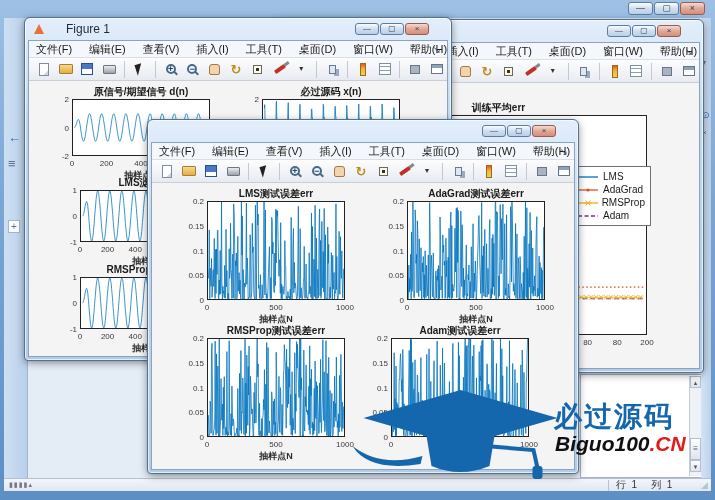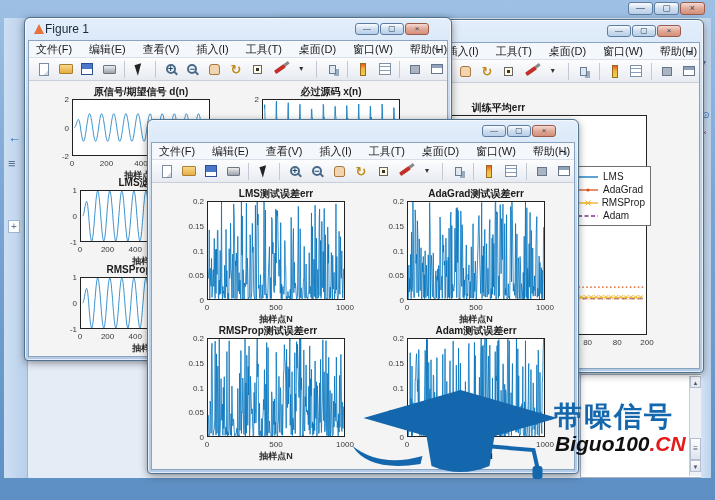--- a/index.html
+++ b/index.html
@@ -32,21 +32,21 @@
   #statusbar{position:absolute;left:4px;top:478px;width:707px;height:13px;font-size:10px;color:#333;
     background:linear-gradient(#f2f6fb,#dfe7f1);border-top:1px solid #b4c0d0;display:flex;align-items:center}
   #statusbar .grip{margin-left:5px;font-size:7px;color:#778;letter-spacing:1px}
   #statusbar .rc{position:absolute;left:612px;display:flex;gap:14px}
   #statusbar .sep{position:absolute;left:604px;top:1px;height:11px;border-left:1px solid #b8c2d0}
   #statusbar .rg{position:absolute;right:3px;color:#b8c3d2;font-size:9px}
   
   .fwin{position:absolute;border-radius:5px 5px 3px 3px;
     background:linear-gradient(180deg,#e3eefb,#c2d7ee 30%,#b3cbe7);
     box-shadow:0 2px 9px rgba(0,0,0,.5),inset 0 0 0 1px rgba(255,255,255,.65);outline:1px solid #51738f}
-  .ftitle{height:22px;display:flex;align-items:center;padding-left:9px;gap:1px;font-size:12px;color:#1c2b3a}
+  .ftitle{height:22px;display:flex;align-items:center;padding-left:9px;gap:22px;font-size:12px;color:#1c2b3a}
   .ficon{width:0;height:0;border-left:5px solid transparent;border-right:5px solid transparent;border-bottom:10px solid #e8703a}
   .fwin .winbtns{top:5px;right:22px}
   .fwin .abtn{width:24px;height:12px;font-size:8px;line-height:10px}
   .fclient{position:absolute;left:3px;right:3px;top:22px;bottom:3px;background:#eef2f8;border:1px solid #8aa3bf}
   .fmenu{height:17px;display:flex;align-items:center;padding-left:7px;gap:17px;font-size:11px;color:#1a1a1a;
     background:#f4f7fb;border-bottom:1px solid #d8dfe8;position:relative}
   .fmenu .mi{white-space:nowrap}
   .fmenu .dock{position:absolute;right:6px;color:#456;font-size:10px}
   .ftools{height:23px;display:flex;align-items:center;padding-left:5px;gap:2px;
     background:linear-gradient(#fdfdfe,#e7ebf1);border-bottom:1px solid #c8cfd9}
@@ -118,20 +118,29 @@
         <span class="sb" style="top:84px">▼</span>
       </div>
     </div>
     <div id="right-strip">
       <span class="g" style="top:40px">▾</span>
       <span class="g" style="top:92px;font-size:9px;color:#2e6cb5">⊙</span>
       <span class="g" style="top:110px;color:#88536a">×</span>
     </div>
   </div>
 
+  <div id="statusbar">
+    <span class="grip">▮▮▮▮▴</span>
+    <span class="sep"></span>
+    <span class="rc">
+      <span><span>行</span>&nbsp;&nbsp;<span>1</span></span>
+      <span><span>列</span>&nbsp;&nbsp;<span>1</span></span>
+    </span>
+    <span class="rg">◢</span>
+  </div>
 
   <div class="fwin" id="fig2" style="left:275px;top:20px;width:428px;height:352px;z-index:10">
     <div class="ftitle">
       <span class="ficon"></span>
       <span></span>
     </div>
     <div class="winbtns">
         <span class="abtn">—</span>
         <span class="abtn">▢</span>
         <span class="abtn close">×</span>
@@ -507,35 +516,35 @@
           <span class="tick yt" style="left: 0px; top: 35.75px;">0.15</span>
           <span class="tick yt" style="left: 0px; top: 60.5px;">0.1</span>
           <span class="tick yt" style="left: 0px; top: 85.25px;">0.05</span>
           <span class="tick yt" style="left: 0px; top: 110px;">0</span>
           <span class="tick xt" style="left: 27px; top: 117px;">0</span>
           <span class="tick xt" style="left: 96px; top: 117px;">500</span>
           <span class="tick xt" style="left: 165px; top: 117px;">1000</span>
           <span class="xlab" style="left: 96px; top: 127px;">抽样点N</span>
         </div>
       <div class="plot" style="left:28px;top:140px;width:200px;height:134px">
-          <span class="ctitle" style="left: 88px; top: 1px;">RMSProp测试误差err</span>
+          <span class="ctitle" style="left: 96px; top: 1px;">RMSProp测试误差err</span>
           <svg width="138" height="99" viewBox="0 0 138 99" style="left: 27px; top: 15px;">
             <polyline points="0.0,77.7 0.5,99.0 0.9,96.9 1.4,97.4 1.8,63.5 2.3,68.5 2.8,96.2 3.2,12.5 3.7,4.4 4.2,68.4 4.6,98.5 5.1,97.8 5.5,93.0 6.0,92.6 6.5,81.7 6.9,2.2 7.4,90.1 7.8,98.2 8.3,15.2 8.8,96.2 9.2,55.3 9.7,27.7 10.2,96.3 10.6,99.0 11.1,0.0 11.5,98.9 12.0,92.8 12.5,78.4 12.9,40.5 13.4,80.1 13.8,83.0 14.3,66.3 14.8,98.4 15.2,49.4 15.7,91.3 16.2,38.5 16.6,82.9 17.1,98.4 17.5,91.9 18.0,90.0 18.5,97.4 18.9,12.8 19.4,99.0 19.8,94.6 20.3,96.7 20.8,98.3 21.2,1.8 21.7,86.7 22.2,95.0 22.6,98.1 23.1,76.2 23.5,98.7 24.0,48.0 24.5,75.3 24.9,88.6 25.4,81.5 25.8,82.7 26.3,93.2 26.8,99.0 27.2,98.8 27.7,96.6 28.2,96.6 28.6,95.5 29.1,91.0 29.5,98.8 30.0,50.5 30.5,98.6 30.9,97.7 31.4,99.0 31.8,35.0 32.3,93.2 32.8,51.5 33.2,11.8 33.7,96.4 34.2,74.7 34.6,75.4 35.1,39.8 35.5,49.4 36.0,96.3 36.5,97.6 36.9,76.9 37.4,0.0 37.8,99.0 38.3,44.9 38.8,96.2 39.2,16.5 39.7,52.2 40.2,88.1 40.6,28.1 41.1,57.2 41.5,7.2 42.0,98.7 42.5,88.4 42.9,38.1 43.4,51.8 43.8,68.4 44.3,76.5 44.8,71.3 45.2,88.8 45.7,99.0 46.2,97.7 46.6,54.5 47.1,85.9 47.5,44.6 48.0,69.4 48.5,85.8 48.9,77.3 49.4,20.9 49.8,0.0 50.3,38.6 50.8,25.4 51.2,86.2 51.7,98.3 52.2,65.5 52.6,98.9 53.1,94.8 53.5,94.0 54.0,98.9 54.5,81.1 54.9,99.0 55.4,81.2 55.8,77.8 56.3,61.8 56.8,72.3 57.2,31.2 57.7,99.0 58.2,88.5 58.6,46.1 59.1,98.6 59.5,3.6 60.0,93.0 60.5,98.6 60.9,8.7 61.4,78.4 61.8,95.8 62.3,83.7 62.8,94.3 63.2,96.1 63.7,96.6 64.2,99.0 64.6,53.9 65.1,62.8 65.5,98.9 66.0,96.4 66.5,63.6 66.9,87.3 67.4,61.2 67.8,98.6 68.3,84.7 68.8,96.6 69.2,13.5 69.7,41.5 70.2,99.0 70.6,99.0 71.1,87.4 71.5,82.5 72.0,38.1 72.5,90.1 72.9,95.3 73.4,49.6 73.8,53.9 74.3,95.7 74.8,97.5 75.2,66.8 75.7,98.3 76.2,72.9 76.6,37.1 77.1,31.0 77.5,5.8 78.0,20.9 78.5,24.5 78.9,44.6 79.4,91.0 79.8,10.4 80.3,64.5 80.8,70.0 81.2,28.2 81.7,66.2 82.2,30.4 82.6,49.2 83.1,0.0 83.5,88.1 84.0,56.7 84.5,97.6 84.9,82.4 85.4,33.4 85.8,98.5 86.3,80.8 86.8,86.9 87.2,92.8 87.7,67.2 88.2,14.0 88.6,96.5 89.1,56.0 89.5,73.8 90.0,2.7 90.5,29.8 90.9,5.4 91.4,19.9 91.8,40.7 92.3,59.7 92.8,58.5 93.2,0.0 93.7,98.9 94.2,0.0 94.6,51.9 95.1,39.6 95.5,63.0 96.0,98.9 96.5,97.8 96.9,99.0 97.4,11.3 97.8,88.3 98.3,93.9 98.8,58.9 99.2,68.9 99.7,26.5 100.2,74.3 100.6,72.2 101.1,77.0 101.5,73.4 102.0,87.5 102.5,48.2 102.9,93.0 103.4,7.0 103.8,97.3 104.3,40.7 104.8,57.8 105.2,31.0 105.7,90.7 106.2,84.7 106.6,98.4 107.1,86.5 107.5,96.8 108.0,50.4 108.5,93.5 108.9,22.5 109.4,78.8 109.8,81.2 110.3,43.6 110.8,99.0 111.2,47.7 111.7,62.6 112.2,79.0 112.6,96.5 113.1,94.8 113.5,44.8 114.0,85.1 114.5,20.8 114.9,78.7 115.4,95.5 115.8,78.0 116.3,63.1 116.8,0.8 117.2,41.1 117.7,83.4 118.2,33.5 118.6,94.6 119.1,94.5 119.5,86.3 120.0,1.7 120.5,80.9 120.9,98.5 121.4,35.1 121.8,91.9 122.3,99.0 122.8,18.7 123.2,99.0 123.7,73.4 124.2,52.5 124.6,99.0 125.1,93.4 125.5,73.1 126.0,55.5 126.5,99.0 126.9,98.7 127.4,97.5 127.8,63.4 128.3,89.9 128.8,38.0 129.2,79.8 129.7,65.8 130.2,84.0 130.6,18.5 131.1,71.0 131.5,90.4 132.0,83.8 132.5,98.9 132.9,76.3 133.4,95.0 133.8,37.2 134.3,90.1 134.8,54.0 135.2,15.7 135.7,49.8 136.2,94.4 136.6,64.3 137.1,90.0 137.5,91.3 138.0,68.9" fill="none" stroke="#0072BD" stroke-width="0.8"></polyline>
           </svg>
           <span class="tick yt" style="left: 0px; top: 11px;">0.2</span>
           <span class="tick yt" style="left: 0px; top: 35.75px;">0.15</span>
           <span class="tick yt" style="left: 0px; top: 60.5px;">0.1</span>
           <span class="tick yt" style="left: 0px; top: 85.25px;">0.05</span>
           <span class="tick yt" style="left: 0px; top: 110px;">0</span>
           <span class="tick xt" style="left: 27px; top: 117px;">0</span>
           <span class="tick xt" style="left: 96px; top: 117px;">500</span>
           <span class="tick xt" style="left: 165px; top: 117px;">1000</span>
           <span class="xlab" style="left: 96px; top: 127px;">抽样点N</span>
         </div>
-      <div class="plot" style="left:228px;top:140px;width:200px;height:134px">
+      <div class="plot" style="left:212px;top:140px;width:200px;height:134px">
           <span class="ctitle" style="left: 96px; top: 1px;">Adam测试误差err</span>
           <svg width="138" height="99" viewBox="0 0 138 99" style="left: 27px; top: 15px;">
             <polyline points="0.0,98.8 0.5,86.5 0.9,94.7 1.4,82.2 1.8,14.0 2.3,92.5 2.8,61.0 3.2,98.8 3.7,27.6 4.2,98.6 4.6,64.7 5.1,88.5 5.5,67.0 6.0,85.1 6.5,81.4 6.9,41.1 7.4,41.4 7.8,24.0 8.3,15.0 8.8,29.0 9.2,53.6 9.7,41.4 10.2,87.2 10.6,10.8 11.1,46.7 11.5,98.5 12.0,66.2 12.5,71.0 12.9,98.9 13.4,99.0 13.8,98.9 14.3,93.5 14.8,90.5 15.2,97.4 15.7,98.7 16.2,84.5 16.6,46.8 17.1,11.6 17.5,23.0 18.0,98.3 18.5,0.0 18.9,97.9 19.4,0.5 19.8,98.8 20.3,99.0 20.8,23.9 21.2,79.6 21.7,53.4 22.2,50.7 22.6,98.7 23.1,21.2 23.5,89.0 24.0,77.2 24.5,98.1 24.9,92.4 25.4,36.8 25.8,37.9 26.3,93.8 26.8,54.4 27.2,74.6 27.7,98.2 28.2,73.3 28.6,65.8 29.1,19.0 29.5,70.4 30.0,81.0 30.5,62.4 30.9,63.8 31.4,97.4 31.8,98.9 32.3,67.9 32.8,98.9 33.2,98.3 33.7,95.1 34.2,97.0 34.6,95.7 35.1,15.7 35.5,96.8 36.0,79.2 36.5,73.6 36.9,98.9 37.4,10.0 37.8,98.2 38.3,80.5 38.8,90.3 39.2,43.2 39.7,98.3 40.2,69.6 40.6,90.1 41.1,98.8 41.5,94.5 42.0,61.4 42.5,22.2 42.9,87.6 43.4,91.9 43.8,98.4 44.3,98.8 44.8,98.8 45.2,78.7 45.7,2.1 46.2,98.5 46.6,96.2 47.1,81.1 47.5,94.2 48.0,83.7 48.5,87.8 48.9,26.7 49.4,62.1 49.8,86.8 50.3,95.6 50.8,98.9 51.2,9.3 51.7,97.0 52.2,97.3 52.6,71.5 53.1,24.6 53.5,73.8 54.0,78.2 54.5,99.0 54.9,86.2 55.4,84.7 55.8,92.9 56.3,97.1 56.8,94.1 57.2,96.1 57.7,98.2 58.2,43.5 58.6,93.3 59.1,59.8 59.5,61.0 60.0,98.1 60.5,98.2 60.9,99.0 61.4,12.0 61.8,4.5 62.3,69.2 62.8,91.6 63.2,82.9 63.7,84.7 64.2,96.4 64.6,98.8 65.1,99.0 65.5,95.8 66.0,94.8 66.5,67.3 66.9,93.1 67.4,3.4 67.8,61.2 68.3,16.9 68.8,88.6 69.2,87.7 69.7,88.1 70.2,96.7 70.6,68.0 71.1,86.4 71.5,99.0 72.0,88.2 72.5,39.0 72.9,93.3 73.4,96.3 73.8,18.0 74.3,0.0 74.8,94.3 75.2,7.6 75.7,79.8 76.2,6.5 76.6,60.8 77.1,92.7 77.5,9.6 78.0,0.0 78.5,0.0 78.9,98.8 79.4,23.3 79.8,0.0 80.3,49.3 80.8,84.4 81.2,61.2 81.7,17.4 82.2,57.0 82.6,99.0 83.1,6.3 83.5,81.3 84.0,76.2 84.5,68.1 84.9,93.7 85.4,98.8 85.8,39.7 86.3,99.0 86.8,81.0 87.2,90.8 87.7,65.7 88.2,99.0 88.6,12.9 89.1,88.1 89.5,37.9 90.0,42.7 90.5,6.8 90.9,94.0 91.4,1.9 91.8,81.6 92.3,0.7 92.8,86.6 93.2,99.0 93.7,91.1 94.2,99.0 94.6,52.3 95.1,81.1 95.5,99.0 96.0,85.2 96.5,25.3 96.9,27.4 97.4,85.5 97.8,99.0 98.3,46.2 98.8,99.0 99.2,51.8 99.7,54.9 100.2,90.0 100.6,97.0 101.1,32.8 101.5,0.0 102.0,27.5 102.5,98.5 102.9,1.6 103.4,87.3 103.8,75.8 104.3,87.8 104.8,54.8 105.2,98.5 105.7,69.6 106.2,25.0 106.6,89.6 107.1,90.4 107.5,88.9 108.0,91.5 108.5,92.7 108.9,87.9 109.4,88.0 109.8,95.2 110.3,0.0 110.8,94.5 111.2,88.6 111.7,9.9 112.2,95.9 112.6,37.5 113.1,95.8 113.5,99.0 114.0,97.5 114.5,97.3 114.9,68.4 115.4,80.4 115.8,66.1 116.3,82.2 116.8,28.2 117.2,94.9 117.7,98.1 118.2,99.0 118.6,64.2 119.1,98.1 119.5,1.7 120.0,98.9 120.5,98.6 120.9,99.0 121.4,95.3 121.8,81.8 122.3,62.9 122.8,25.0 123.2,99.0 123.7,96.6 124.2,76.2 124.6,88.6 125.1,31.2 125.5,90.2 126.0,99.0 126.5,93.0 126.9,84.6 127.4,44.8 127.8,68.6 128.3,92.3 128.8,70.1 129.2,98.7 129.7,89.2 130.2,76.9 130.6,87.5 131.1,26.4 131.5,97.4 132.0,97.7 132.5,11.3 132.9,29.4 133.4,99.0 133.8,98.9 134.3,34.1 134.8,83.0 135.2,74.4 135.7,87.4 136.2,96.5 136.6,44.8 137.1,37.5 137.5,14.5 138.0,0.0" fill="none" stroke="#0072BD" stroke-width="0.8"></polyline>
           </svg>
           <span class="tick yt" style="left: 0px; top: 11px;">0.2</span>
           <span class="tick yt" style="left: 0px; top: 35.75px;">0.15</span>
           <span class="tick yt" style="left: 0px; top: 60.5px;">0.1</span>
           <span class="tick yt" style="left: 0px; top: 85.25px;">0.05</span>
           <span class="tick yt" style="left: 0px; top: 110px;">0</span>
           <span class="tick xt" style="left: 27px; top: 117px;">0</span>
@@ -547,17 +556,17 @@
   </div>
 
   <div id="watermark">
     <svg width="225" height="95" viewBox="0 0 220 95">
       <path d="M70,80 Q18,88 2,62 Q30,84 72,72 Z" fill="#1466ad"></path>
       <polygon points="110,6 207,34 110,62 13,34" fill="#1466ad"></polygon>
       <path d="M76,52 L144,52 L139,82 Q110,94 81,82 Z" fill="#1466ad"></path>
       <polyline points="110,60 183,66 187,84" fill="none" stroke="#1466ad" stroke-width="4"></polyline>
       <rect x="182" y="82" width="10" height="13" rx="3" fill="#1466ad"></rect>
     </svg>
-    <span id="wm-cjk">带噪信号</span>
+    <span id="wm-cjk">必过源码</span>
     <span id="wm-latin"><span>Biguo100</span><span class="cn">.CN</span></span>
   </div>
 
 </div>
 
 </body></html>

